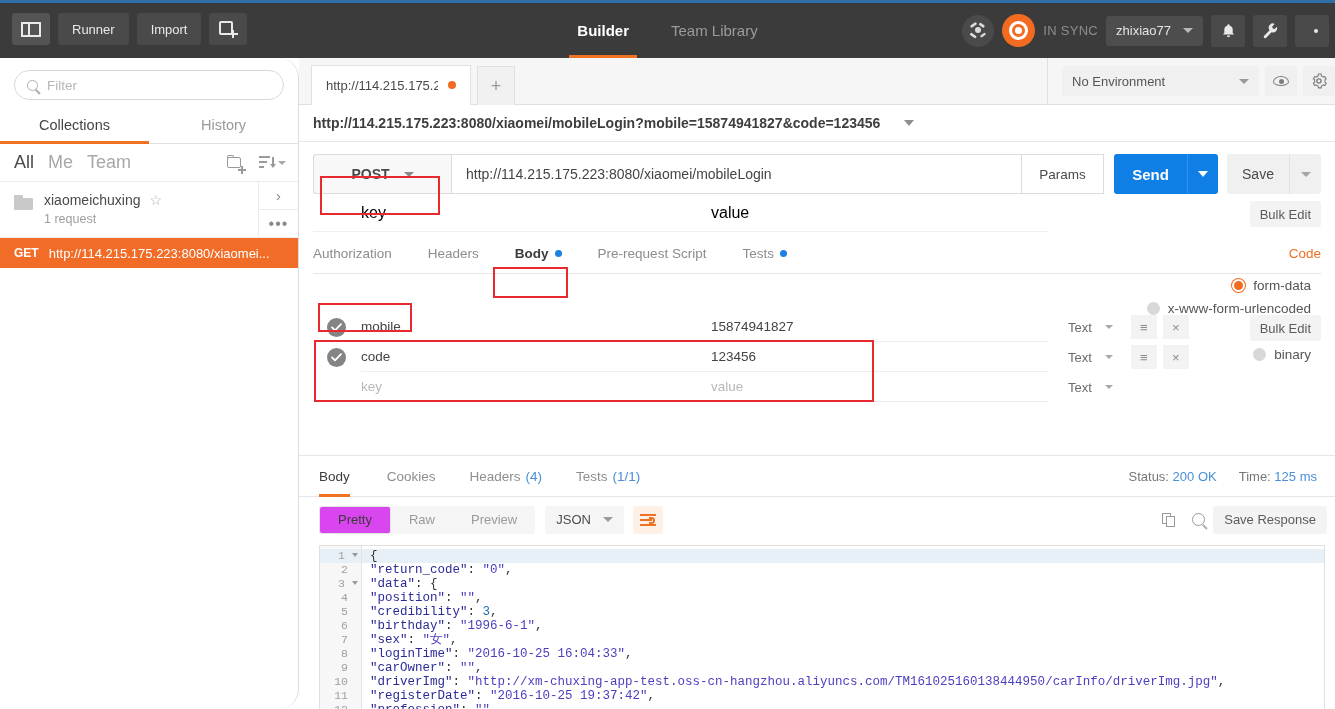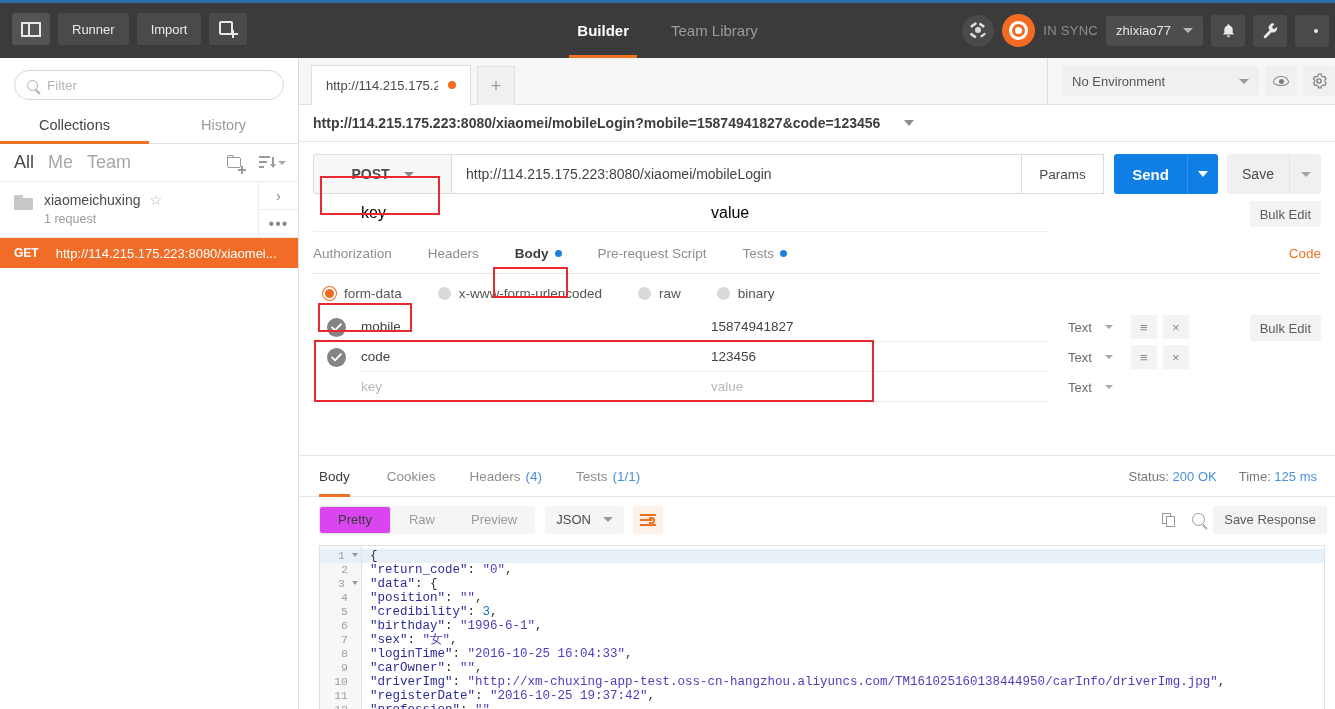--- a/index.html
+++ b/index.html
@@ -84,21 +84,21 @@
     border-top: 5px solid #b9b9b9; }
   .tb-sq {
     width: 34px; height: 32px; background: #4a4a4a; border-radius: 3px;
     display: flex; align-items: center; justify-content: center; cursor: pointer; color: #e9e9e9;
     font-size: 16px;
   }
 
   
   .sidebar {
     position: absolute; left: 0; top: 58px; width: 299px; bottom: 0;
-    background: #fff; border-right: 1px solid #dcdcdc;
+    background: #fff; border-right: 1px solid #dcdcdc; border-radius: 20px;
   }
   .filter-wrap { padding: 12px 14px 8px; }
   .filter-box {
     height: 30px; border: 1px solid #d8d8d8; border-radius: 15px;
     display: flex; align-items: center; padding: 0 12px; gap: 9px; background: #fff;
   }
   .mag { width: 11px; height: 11px; border: 1.6px solid #b0b0b0; border-radius: 50%; position: relative; flex: none; }
   .mag::after { content: ""; position: absolute; right: -4px; bottom: -3px; width: 6px; height: 1.6px;
     background: #b0b0b0; transform: rotate(45deg); }
   .filter-box input {
@@ -162,21 +162,21 @@
     border-bottom: 1px solid #ececec; color: #8a8a8a; font-size: 15px; cursor: pointer;
   }
   .coll-dots { flex: 1; display: flex; align-items: center; justify-content: center;
     color: #8a8a8a; font-size: 16px; letter-spacing: 1px; cursor: pointer; }
 
   .req-row {
     height: 30px; background: #f06c27; display: flex; align-items: center; gap: 10px;
     padding: 0 14px; cursor: pointer;
   }
   .req-verb { font-size: 12px; font-weight: bold; color: #fff; }
-  .req-url { font-size: 13px; color: #fff; white-space: nowrap; overflow: hidden; margin-left: 7px; }
+  .req-url { font-size: 13px; color: #fff; white-space: nowrap; overflow: hidden; }
 
   
   .main { position: absolute; left: 299px; top: 58px; right: 0; bottom: 0; background: #fff; }
 
   .tabstrip {
     height: 47px; background: #f6f6f6; border-bottom: 1px solid #e0e0e0;
     display: flex; align-items: flex-end; padding-left: 12px; position: relative;
   }
   .rtab {
     height: 40px; background: #fff; border: 1px solid #e0e0e0; border-bottom: 1px solid #fff;
@@ -273,21 +273,21 @@
   }
   .rqtab {
     font-size: 13.5px; color: #8d8d8d; padding: 0 18px; height: 40px;
     display: flex; align-items: center; gap: 6px; cursor: pointer;
   }
   .rqtab:first-child { padding-left: 0; }
   .rqtab.active { color: #3c3c3c; font-weight: bold; }
   .blue-dot { width: 7px; height: 7px; border-radius: 50%; background: #1d7fe0; }
   .code-link { position: absolute; right: 0; font-size: 13.5px; color: #ef7222; cursor: pointer; }
 
-  .bodytypes { display: flex; align-items: center; gap: 16px; height: 38px; }
+  .bodytypes { display: flex; align-items: flex-end; gap: 0; height: 38px; flex-direction: column; }
   .btype { display: flex; align-items: center; gap: 8px; font-size: 13.5px; color: #555;
     cursor: pointer; padding: 4px 10px; }
   .radio-o { width: 13px; height: 13px; border-radius: 50%; background: #d8d8d8; flex: none; }
   .radio-on { width: 13px; height: 13px; border-radius: 50%; background: #f26b21;
     border: 2px solid #fff; box-shadow: 0 0 0 1px #f26b21; flex: none; }
 
   .formrows { position: relative; }
   .frow { display: flex; align-items: center; height: 30px; }
   .fcheck { width: 48px; display: flex; align-items: center; padding-left: 14px; }
   .chk {

